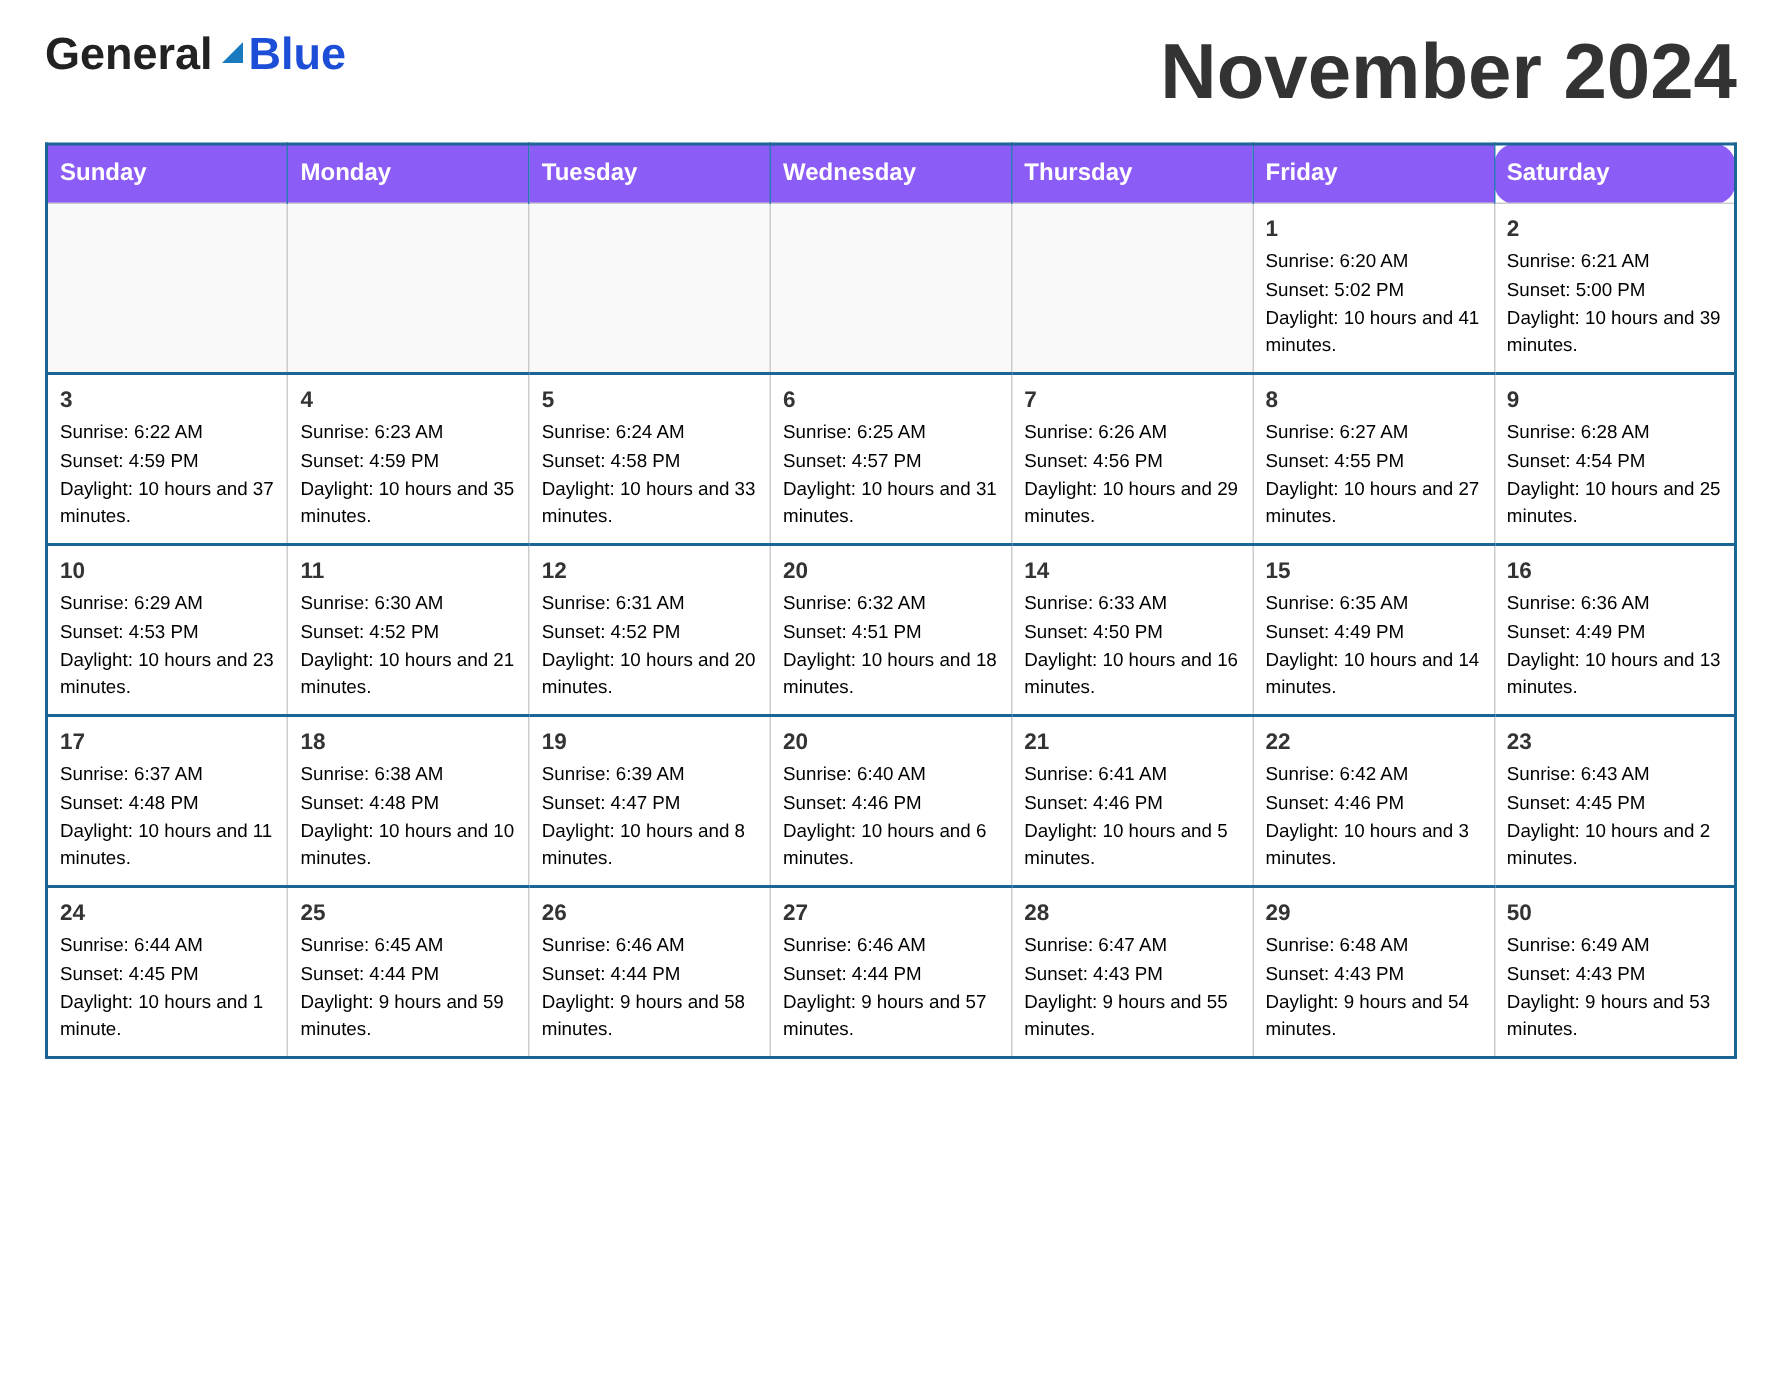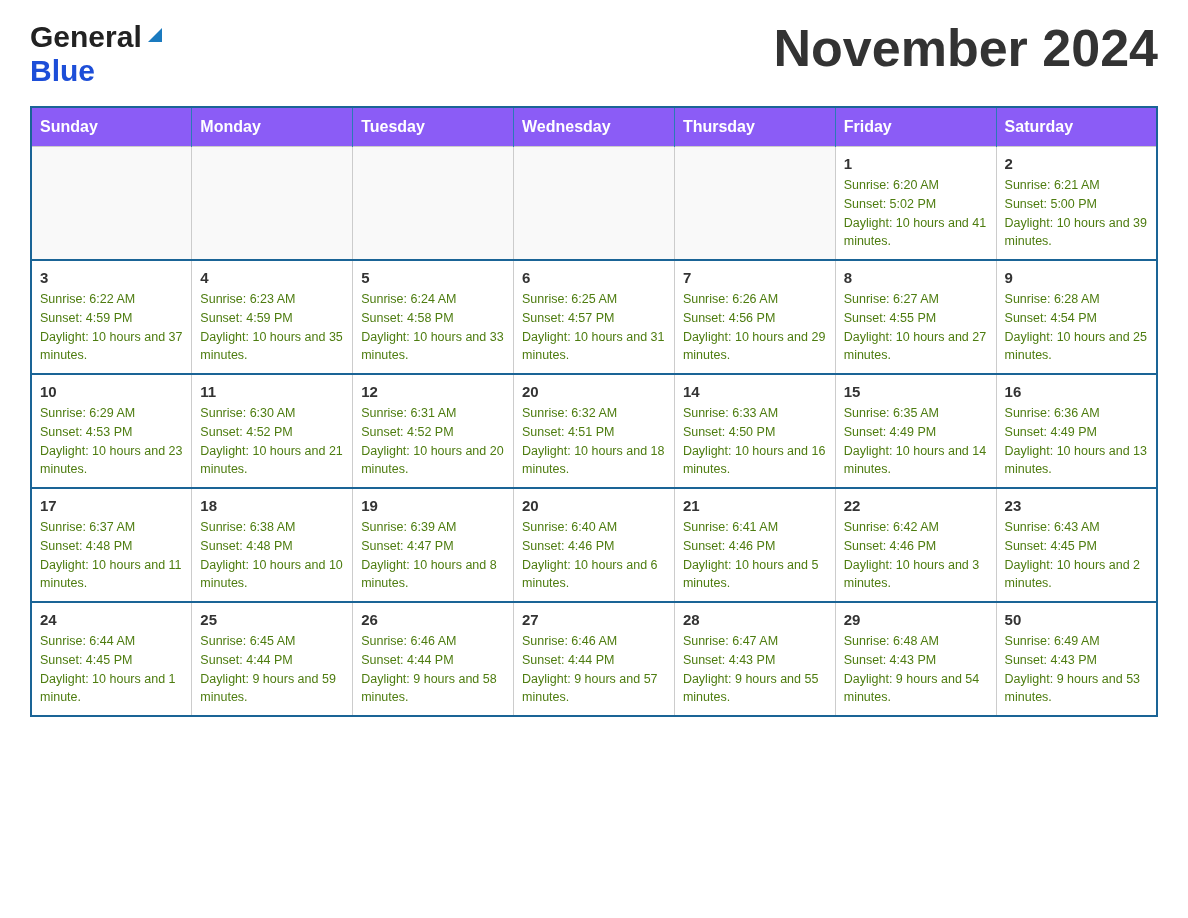--- a/index.html
+++ b/index.html
@@ -12,21 +12,21 @@
       padding: 20px 30px;
     }
     .header {
       display: flex;
       justify-content: space-between;
       align-items: flex-start;
       margin-bottom: 18px;
     }
     .logo {
       display: flex;
-      flex-direction: column;
+      flex-direction: row;
       align-items: flex-start;
     }
     .title-section {
       text-align: right;
     }
     .month-title {
       font-size: 52px;
       font-weight: bold;
       color: #333;
       line-height: 1.1;
@@ -43,21 +43,21 @@
     }
     .calendar th {
       background: #8b5cf6;
       color: #fff;
       padding: 10px 8px;
       font-size: 16px;
       font-weight: bold;
       text-align: left;
       border-right: 1px solid #2a7ab6;
     }
-    .calendar th:last-child { border-right: none; }
+    .calendar th:last-child { border-right: none; border-radius: 14px; }
     .calendar td {
       vertical-align: top;
       padding: 8px;
       border: 1px solid #ccc;
       border-bottom: 2px solid #1a6496;
       width: 14.28%;
       min-height: 110px;
       font-size: 13px;
       color: #333;
     }
@@ -66,21 +66,21 @@
     }
     .day-number {
       font-size: 15px;
       font-weight: bold;
       display: block;
       margin-bottom: 4px;
     }
     .day-info {
       font-size: 12.5px;
       line-height: 1.5;
-      color: #4d7c0f;
+      color: #000000;
     }
     .empty-cell {
       background: #f9f9f9;
     }
     
     .logo-row {
       display: flex;
       align-items: center;
     }
     .logo-text-general {

